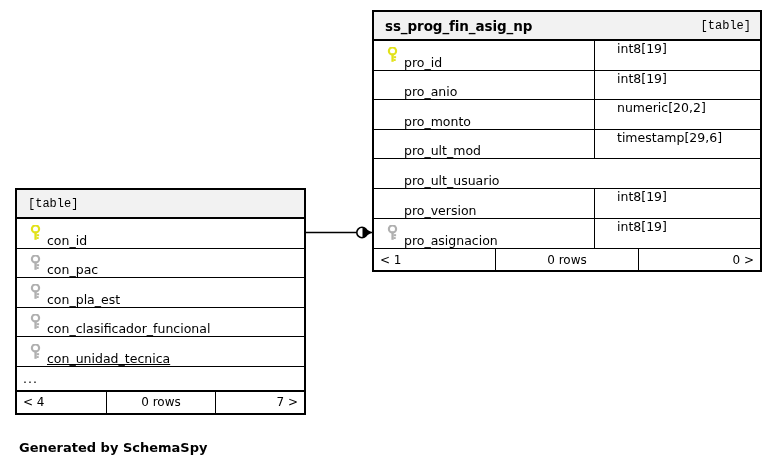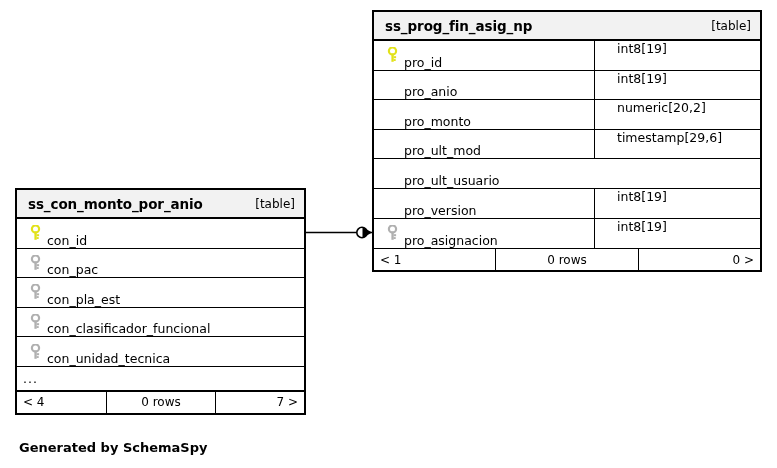--- a/index.html
+++ b/index.html
@@ -44,20 +44,21 @@
   .entity-title {
     font-size: 13.5px;
     font-weight: bold;
     letter-spacing: -0.1px;
     white-space: nowrap;
   }
   .entity-kind {
     font-size: 12px;
     font-weight: normal;
     white-space: nowrap;
+    font-family: Liberation Mono, monospace;
   }
 
   .entity-rows {
     display: block;
   }
 
   .row {
     box-sizing: border-box;
     display: flex;
     align-items: stretch;
@@ -256,21 +257,20 @@
     <div class="entity-footer">
       <div class="foot-cell foot-left" style="width:121px;">&lt; 1</div>
       <div class="foot-cell foot-mid" style="width:144px;">0 rows</div>
       <div class="foot-cell foot-right" style="flex:1 1 auto;">0 &gt;</div>
     </div>
   </div>
 
   <div class="entity" id="entity-1" style="left:15px; top:188px; width:291px;">
 
     <div class="entity-header">
-      <span class="entity-title">ss_con_monto_por_anio</span>
       <span class="entity-kind">[table]</span>
     </div>
 
     <div class="entity-rows">
 
       <div class="row">
         <div class="cell-name" style="flex:1 1 auto;">
           <span class="keyslot">
             <svg width="11" height="16" viewBox="0 0 11 16" aria-hidden="true">
               <circle cx="5.5" cy="4" r="3.6" fill="none" stroke="#e2e21a" stroke-width="2.2"></circle>
@@ -319,21 +319,21 @@
               <rect x="4.4" y="6.4" width="2.3" height="8.4" fill="#b0b0b0"></rect>
               <rect x="6.5" y="9.2" width="2.6" height="2" fill="#b0b0b0"></rect>
               <rect x="6.5" y="12.1" width="2.2" height="1.9" fill="#b0b0b0"></rect>
             </svg>
           </span>
           <span class="col-label">con_clasificador_funcional</span>
         </div>
       </div>
 
       <div class="row">
-        <div class="cell-name" style="flex:1 1 auto;">
+        <div class="cell-name" style="flex:1 1 auto;text-decoration:underline;">
           <span class="keyslot">
             <svg width="11" height="16" viewBox="0 0 11 16" aria-hidden="true">
               <circle cx="5.5" cy="4" r="3.6" fill="none" stroke="#b0b0b0" stroke-width="2.2"></circle>
               <rect x="4.4" y="6.4" width="2.3" height="8.4" fill="#b0b0b0"></rect>
               <rect x="6.5" y="9.2" width="2.6" height="2" fill="#b0b0b0"></rect>
               <rect x="6.5" y="12.1" width="2.2" height="1.9" fill="#b0b0b0"></rect>
             </svg>
           </span>
           <span class="col-label">con_unidad_tecnica</span>
         </div>

